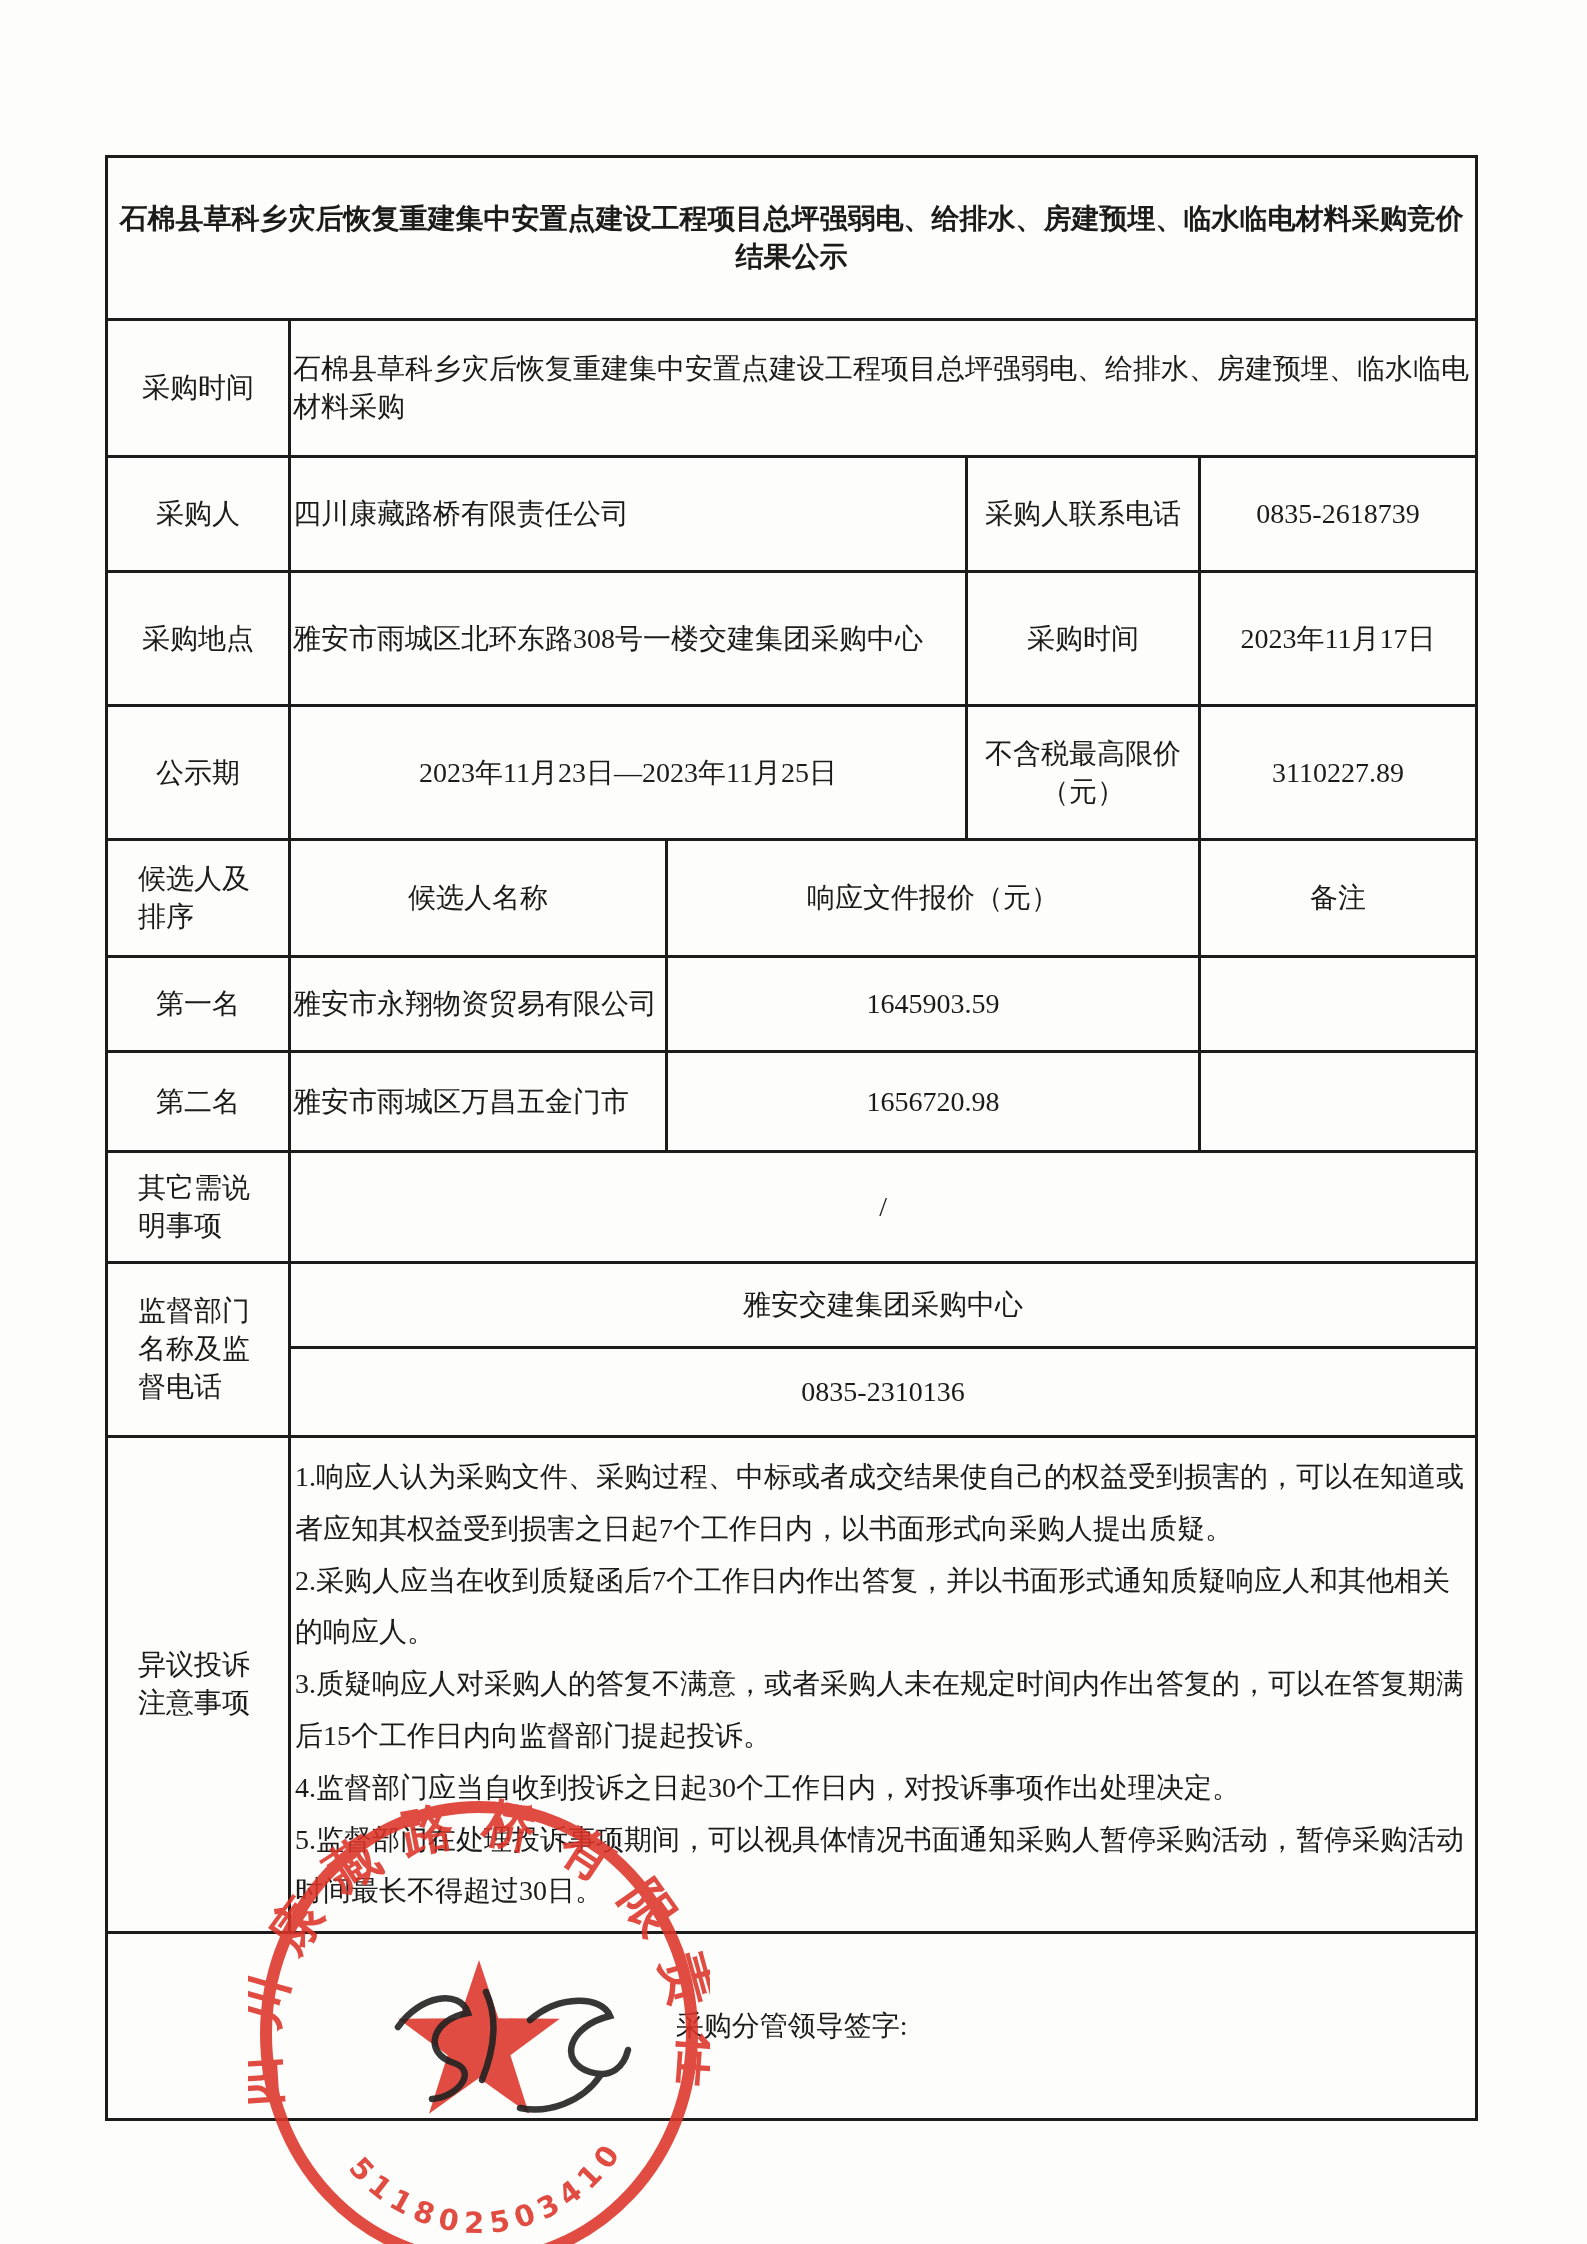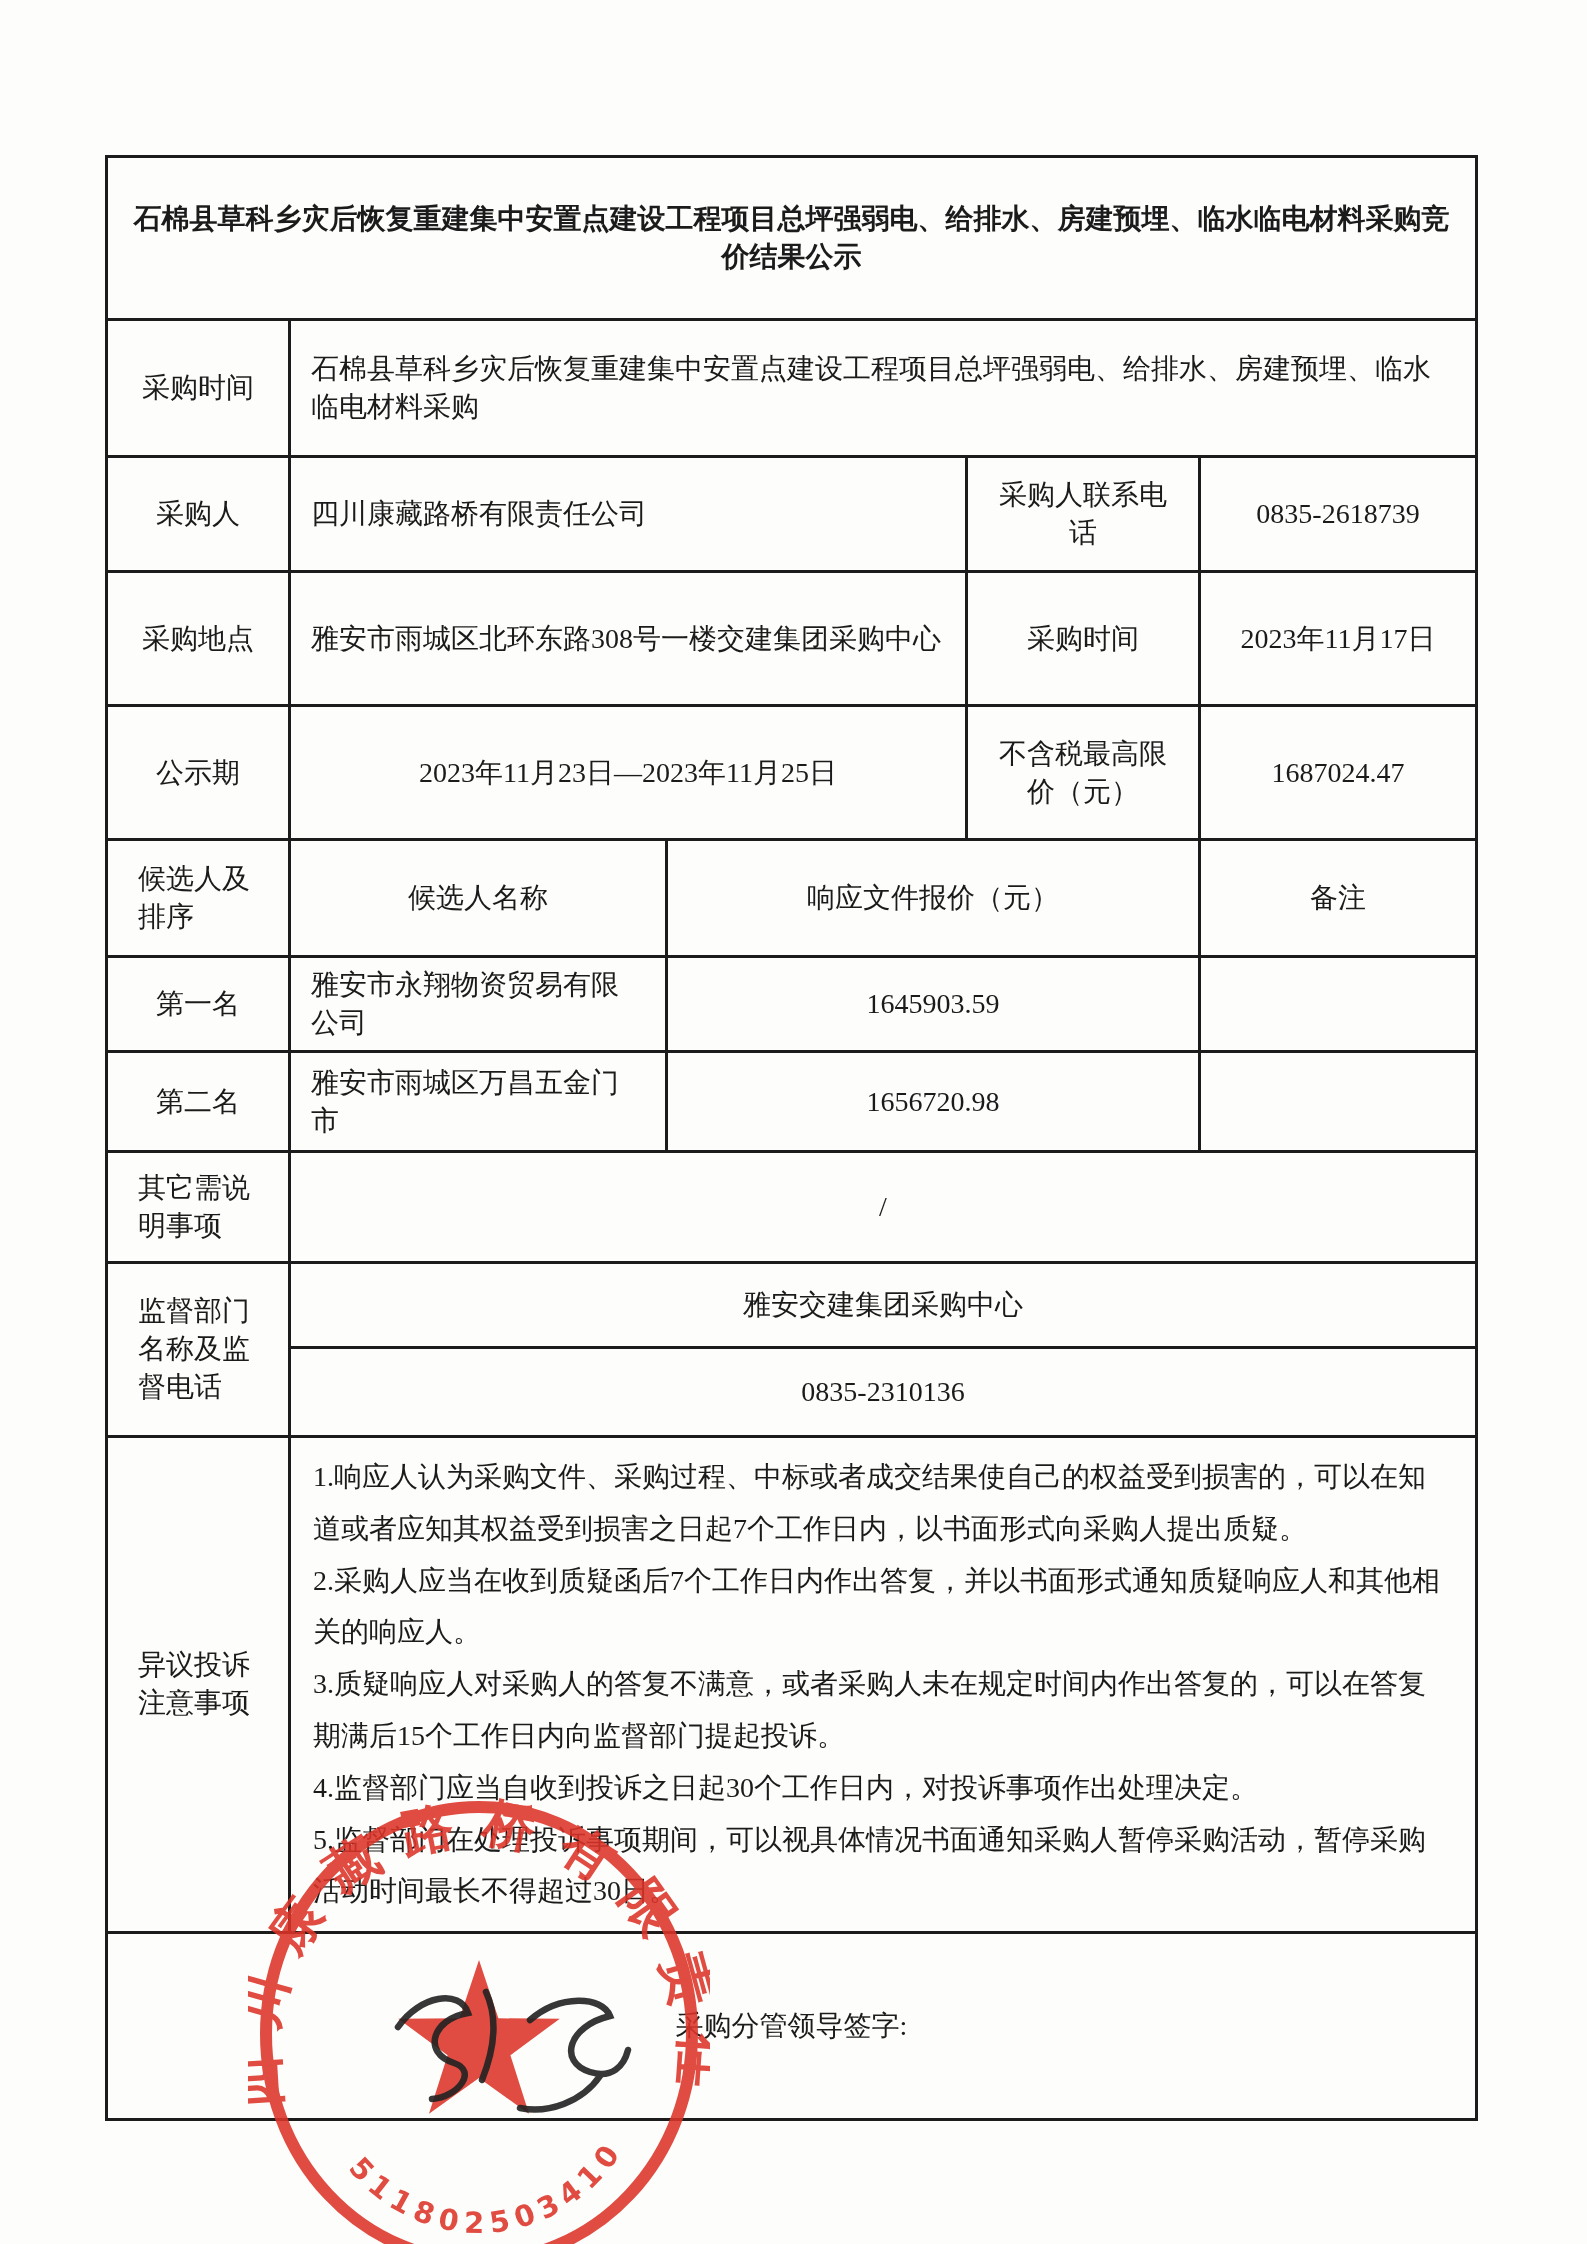--- a/index.html
+++ b/index.html
@@ -17,21 +17,21 @@
     position:absolute;left:105px;top:155px;
     width:1370px;
     border-collapse:collapse;
     table-layout:fixed;
   }
   table.doc td{
     border:3px solid #1c1c1c;
     font-size:28px;
     line-height:1.35;
     vertical-align:middle;
-    padding:0 20px;
+    padding:0 2px;
     word-break:break-all;
   }
   td.title-cell{
     text-align:center;
     font-family:"Liberation Sans","DejaVu Sans",sans-serif;
     font-weight:bold;
     font-size:38px;
     line-height:1.45;
     padding:0 60px;
     line-break:anywhere;
@@ -103,21 +103,21 @@
       <td class="c">采购地点</td>
       <td colspan="2" class="l">雅安市雨城区北环东路308号一楼交建集团采购中心</td>
       <td class="c-price-label">采购时间</td>
       <td class="c">2023年11月17日</td>
     </tr>
 
     <tr class="r-publicity">
       <td class="c">公示期</td>
       <td colspan="2" class="c">2023年11月23日—2023年11月25日</td>
       <td class="c-price-label">不含税最高限价（元）</td>
-      <td class="c">1687024.47</td>
+      <td class="c">3110227.89</td>
     </tr>
 
     <tr class="r-candhead">
       <td class="c">
         <div class="lbl">候选人及排序</div>
       </td>
       <td class="c">候选人名称</td>
       <td colspan="2" class="c">响应文件报价（元）</td>
       <td class="c">备注</td>
     </tr>

